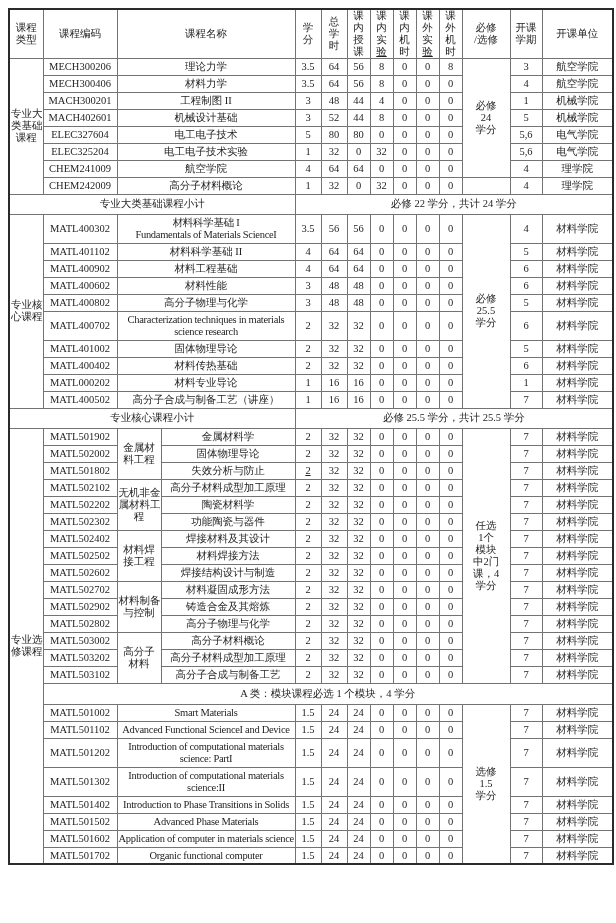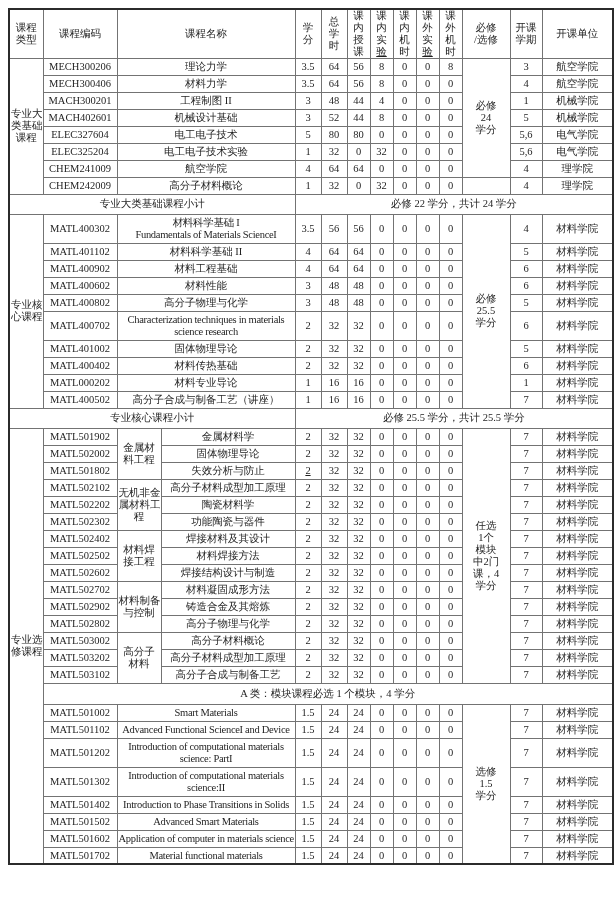--- a/index.html
+++ b/index.html
@@ -582,21 +582,21 @@
           <td>24</td>
           <td>0</td>
           <td>0</td>
           <td>0</td>
           <td>0</td>
           <td>7</td>
           <td>材料学院</td>
         </tr>
         <tr class="course">
           <td>MATL501502</td>
-          <td colspan="2" class="en">Advanced Smart Materials</td>
+          <td colspan="2" class="en">Advanced Phase Materials</td>
           <td>1.5</td>
           <td>24</td>
           <td>24</td>
           <td>0</td>
           <td>0</td>
           <td>0</td>
           <td>0</td>
           <td>7</td>
           <td>材料学院</td>
         </tr>
@@ -608,21 +608,21 @@
           <td>24</td>
           <td>0</td>
           <td>0</td>
           <td>0</td>
           <td>0</td>
           <td>7</td>
           <td>材料学院</td>
         </tr>
         <tr class="course">
           <td>MATL501702</td>
-          <td colspan="2" class="en">Material functional materials</td>
+          <td colspan="2" class="en">Organic functional computer</td>
           <td>1.5</td>
           <td>24</td>
           <td>24</td>
           <td>0</td>
           <td>0</td>
           <td>0</td>
           <td>0</td>
           <td>7</td>
           <td>材料学院</td>
         </tr>

